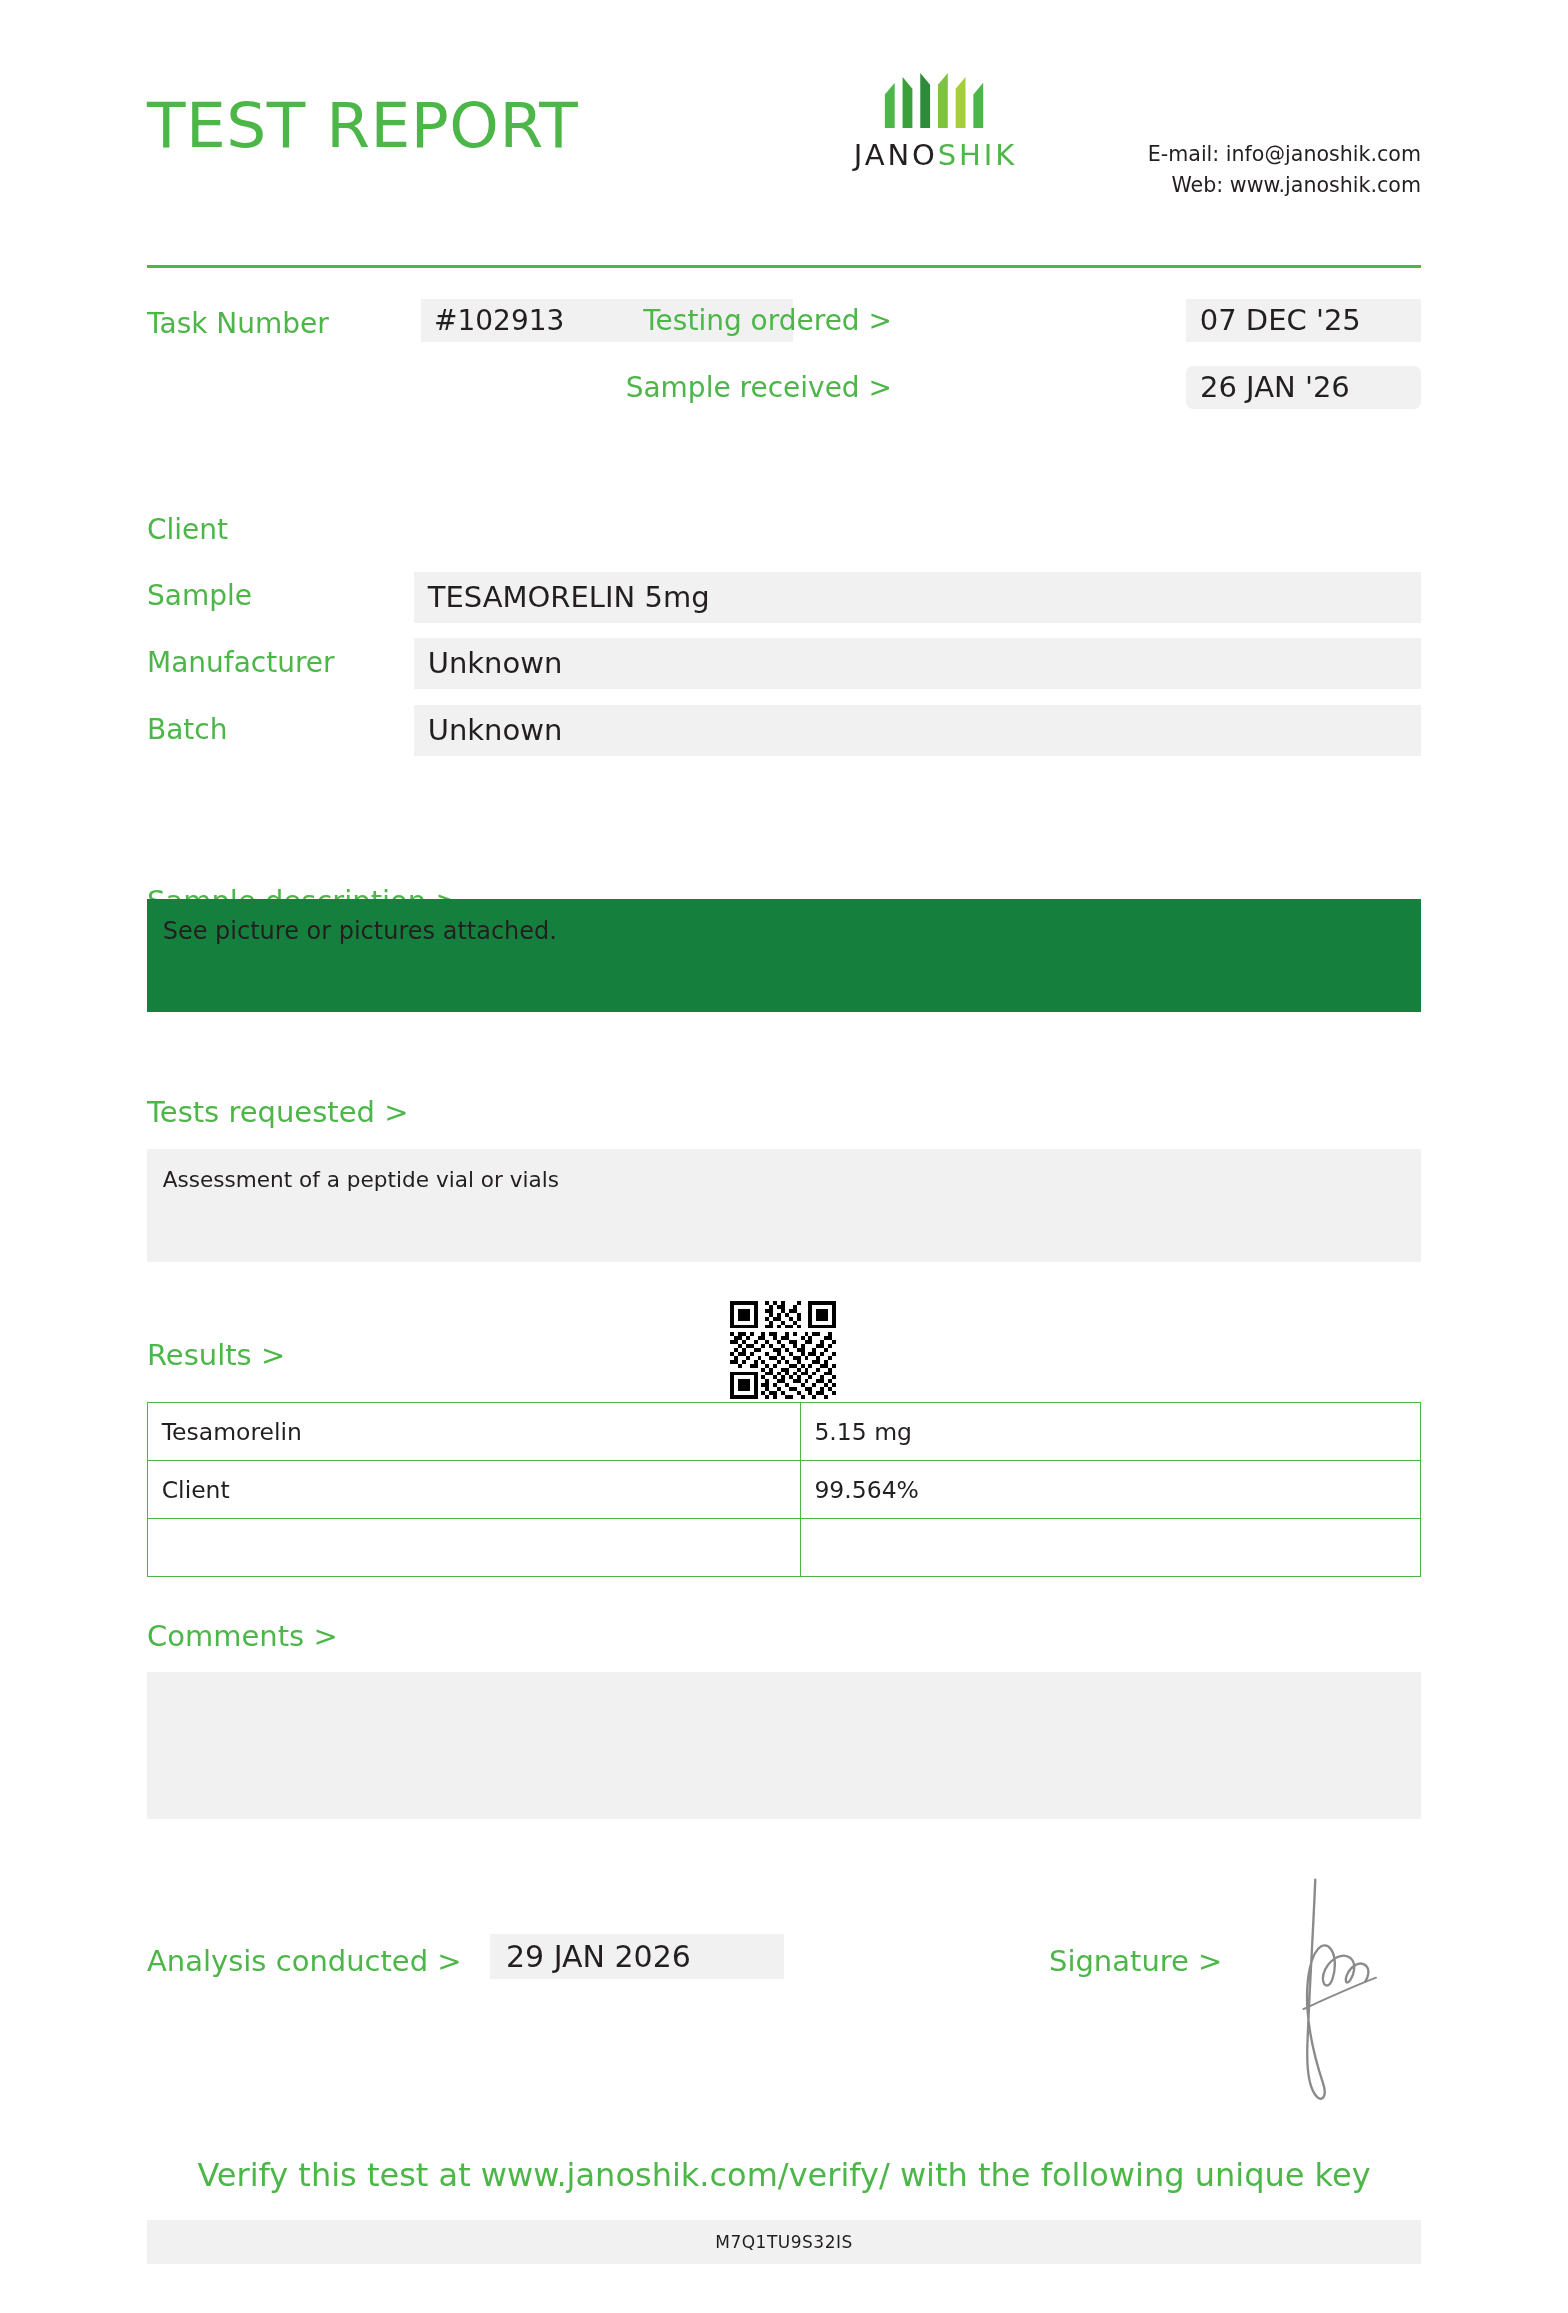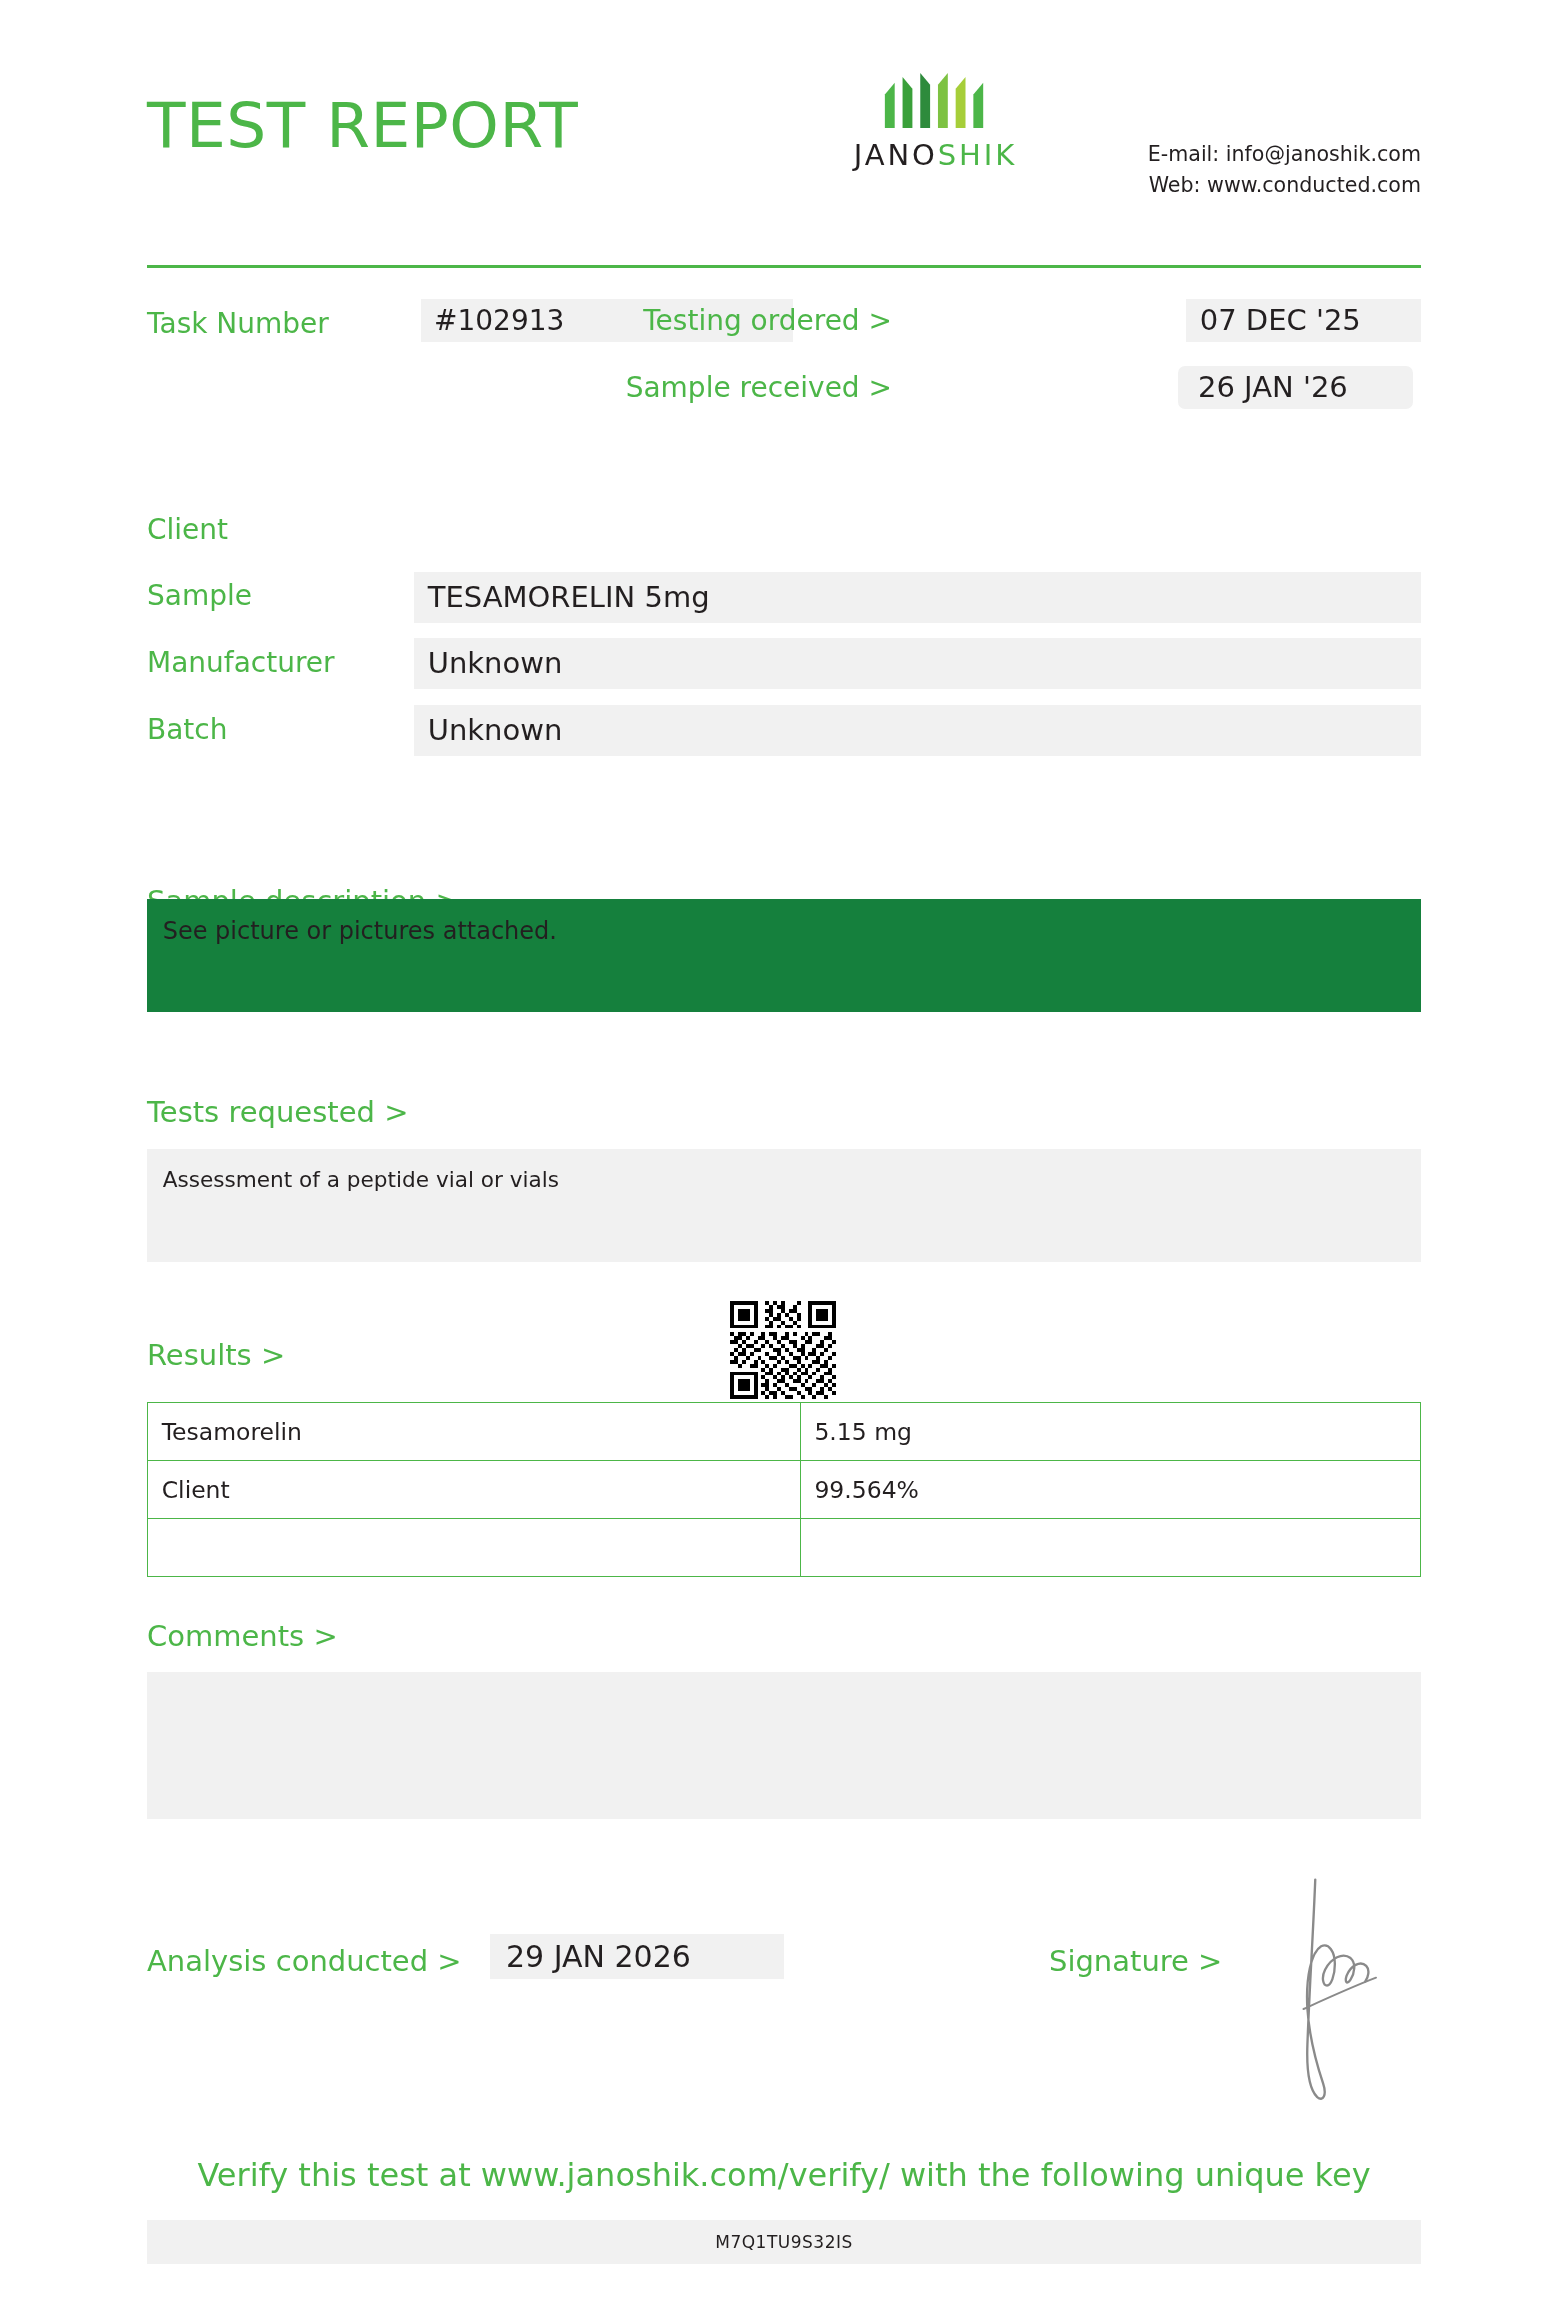--- a/index.html
+++ b/index.html
@@ -132,28 +132,28 @@
     box-sizing: border-box;
   }
   .received-label {
     position: absolute;
     right: 529px;
     top: 72px;
     white-space: nowrap;
   }
   .received-value {
     position: absolute;
-    right: 8px;
+    right: 0;
     top: 67px;
     width: 235px;
     height: 43px;
     background: #f1f1f1;
     font-size: 29px;
     line-height: 43px;
-    padding-left: 20px;
+    padding-left: 14px;
     box-sizing: border-box;
     border-radius: 7px;
   }
 
   
   .info {
     position: absolute;
     left: 147px;
     top: 505px;
     width: 1274px;
@@ -333,21 +333,21 @@
           <path d="M62 60 L62 16 L72 4 L72 60 Z" fill="#7dc242"></path>
           <path d="M80 60 L80 20 L90 8 L90 60 Z" fill="#a6ce39"></path>
           <path d="M98 60 L98 26 L108 14 L108 60 Z" fill="#4cb648"></path>
         </svg>
       </div>
       <div class="logo-text"><span class="dark">JANO</span><span class="green">SHIK</span></div>
     </div>
 
     <div class="contact">
       <div>E-mail: info@janoshik.com</div>
-      <div>Web: www.conducted.com</div>
+      <div>Web: www.janoshik.com</div>
     </div>
   </div>
 
   <div class="rule"></div>
 
   <div class="task-row">
     <div class="label-green task-label">Task Number</div>
     <div class="task-value">#102913</div>
 
     <div class="label-green ordered-label">Testing ordered  &gt;</div>

